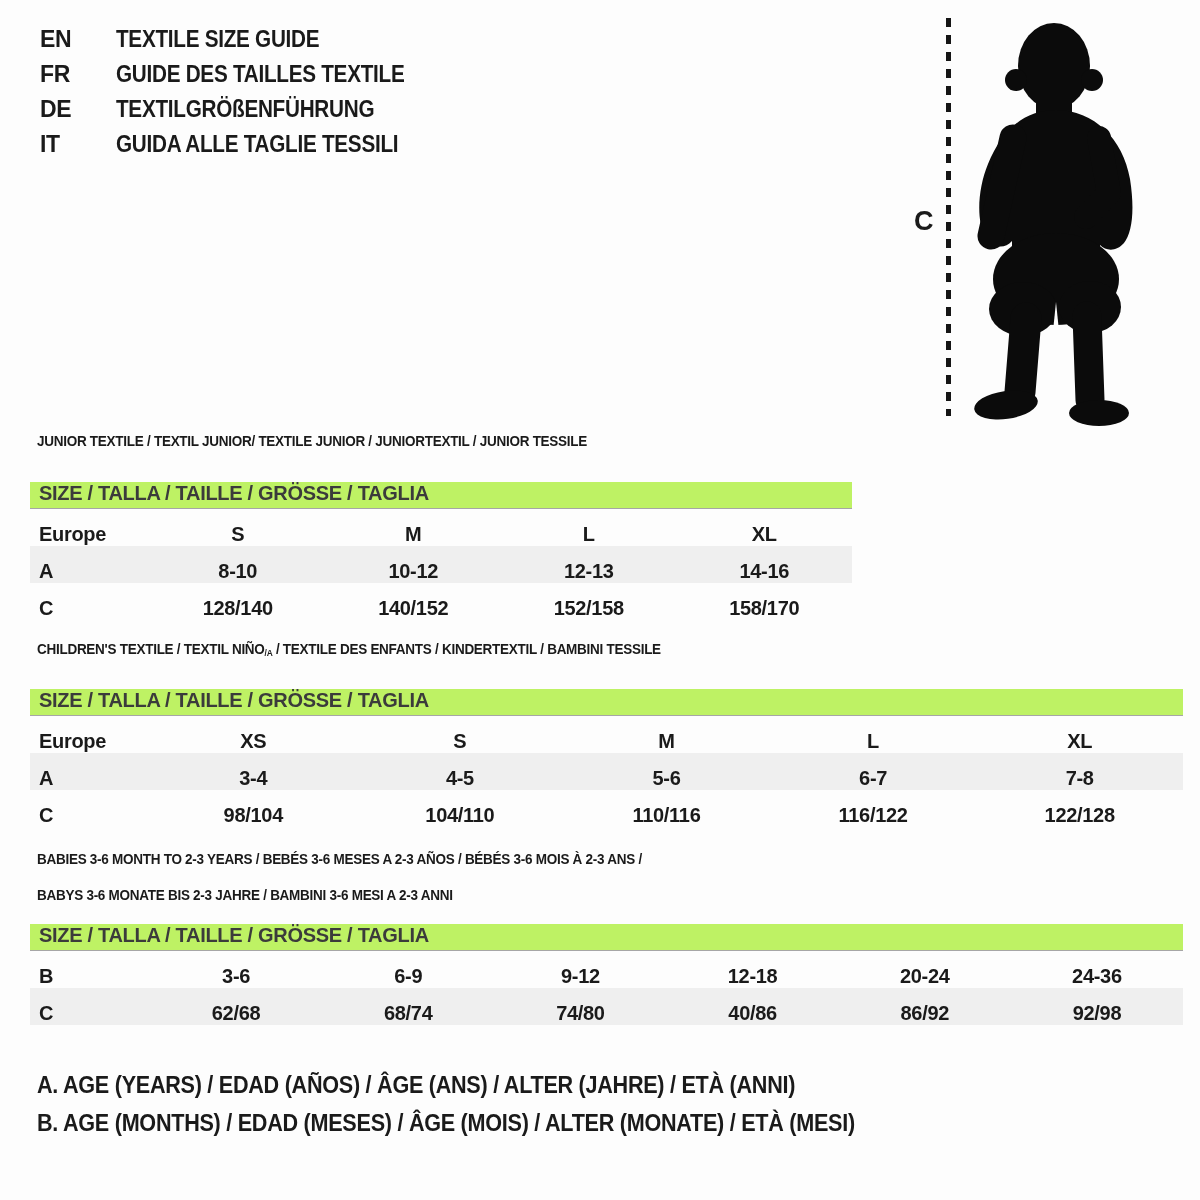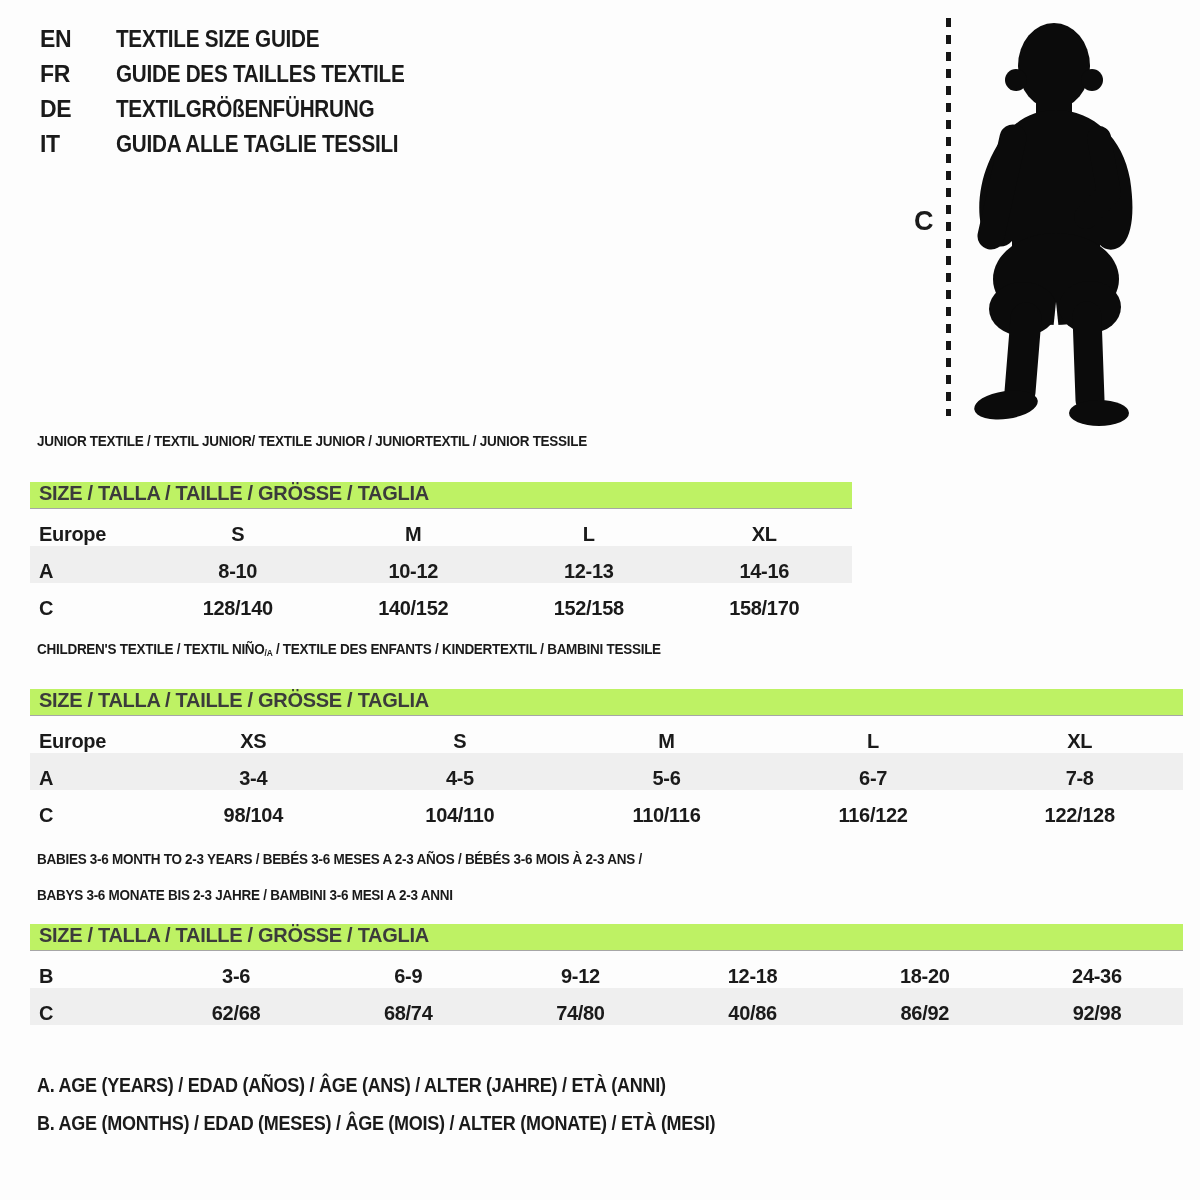--- a/index.html
+++ b/index.html
@@ -42,21 +42,21 @@
     display:flex; align-items:flex-start; padding-left:9px;
     font-size:20px; box-sizing:border-box;
     border-bottom:1px solid #a6a6a6;
   }
   .trow { display:flex; height:37px; align-items:flex-end; font-size:20px; }
   .trow.striped { background:#efefef; }
   .row-label { flex:0 0 120px; width:120px; padding-left:9px; box-sizing:border-box; }
   .cell { flex:1; text-align:center; }
 
   
-  .legend { position:absolute; left:37px; top:1066px; font-size:20px; line-height:38px; }
+  .legend { position:absolute; left:37px; top:1066px; font-size:24px; line-height:38px; }
 </style>
 </head>
 <body>
 
 <div class="canvas">
 
   <div class="lang-list">
     <div class="lang-row">
       <span class="lang-code">EN</span>
       <span class="cond">TEXTILE SIZE GUIDE</span>
@@ -167,21 +167,21 @@
   <div class="size-table" id="table-babies">
     <div class="bar">
       <span>SIZE / TALLA / TAILLE / GRÖSSE / TAGLIA</span>
     </div>
     <div class="trow">
       <div class="row-label">B</div>
       <div class="cell">3-6</div>
       <div class="cell">6-9</div>
       <div class="cell">9-12</div>
       <div class="cell">12-18</div>
-      <div class="cell">18-20</div>
+      <div class="cell">20-24</div>
       <div class="cell">24-36</div>
     </div>
     <div class="trow striped">
       <div class="row-label">C</div>
       <div class="cell">62/68</div>
       <div class="cell">68/74</div>
       <div class="cell">74/80</div>
       <div class="cell">40/86</div>
       <div class="cell">86/92</div>
       <div class="cell">92/98</div>

